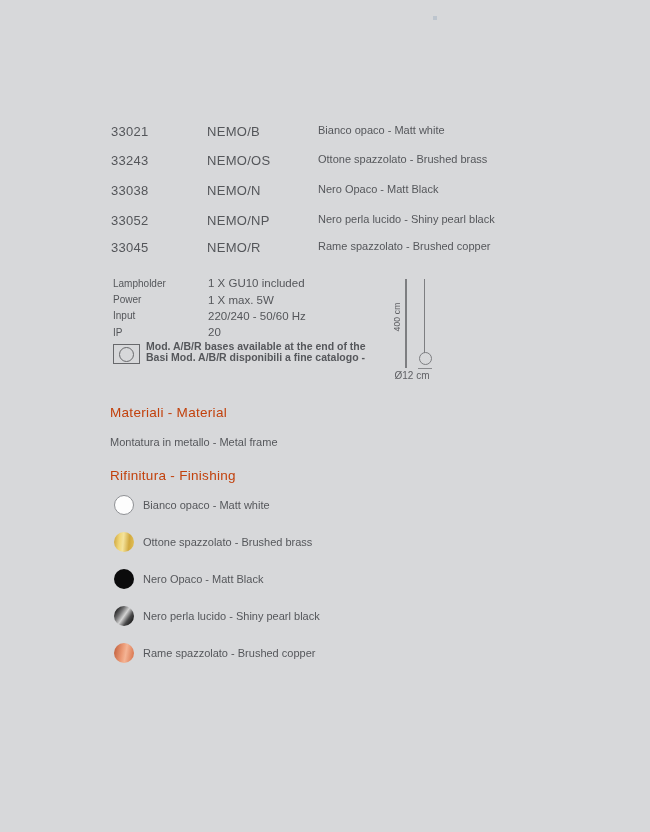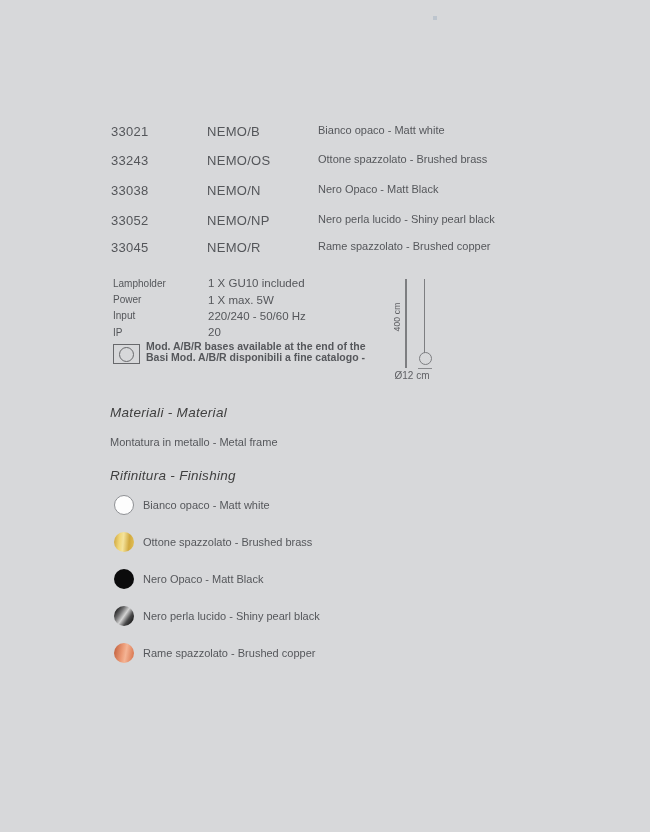--- a/index.html
+++ b/index.html
@@ -67,21 +67,21 @@
   }
   .dim-bar { position: absolute; left: 418px; top: 367.5px; width: 14px; height: 1.8px; background: #8a8b8e; }
   .dim-label {
     position: absolute; left: 412px; top: 370px; transform: translateX(-50%);
     font-size: 10px; color: #606165; white-space: nowrap;
   }
 
   
   .heading {
     position: absolute; left: 110px;
-    font-size: 13.5px; letter-spacing: 0.3px; color: #404040; font-style: italic;
+    font-size: 13.5px; letter-spacing: 0.3px; color: #c2410c;
   }
   .heading.material { top: 405px; }
   .heading.finishing { top: 468px; text-align: right; }
   .body-text { position: absolute; left: 110px; top: 436px; font-size: 11px; color: #55575b; }
 
   
   .swatches { position: absolute; left: 114px; top: 495px; }
   .swrow { display: flex; align-items: center; height: 20px; margin-bottom: 17px; white-space: nowrap; }
   .sw { width: 20px; height: 20px; border-radius: 50%; flex: 0 0 20px; box-sizing: border-box; }
   .sw-white { background: #fdfdfd; border: 1.6px solid #8e9094; }

